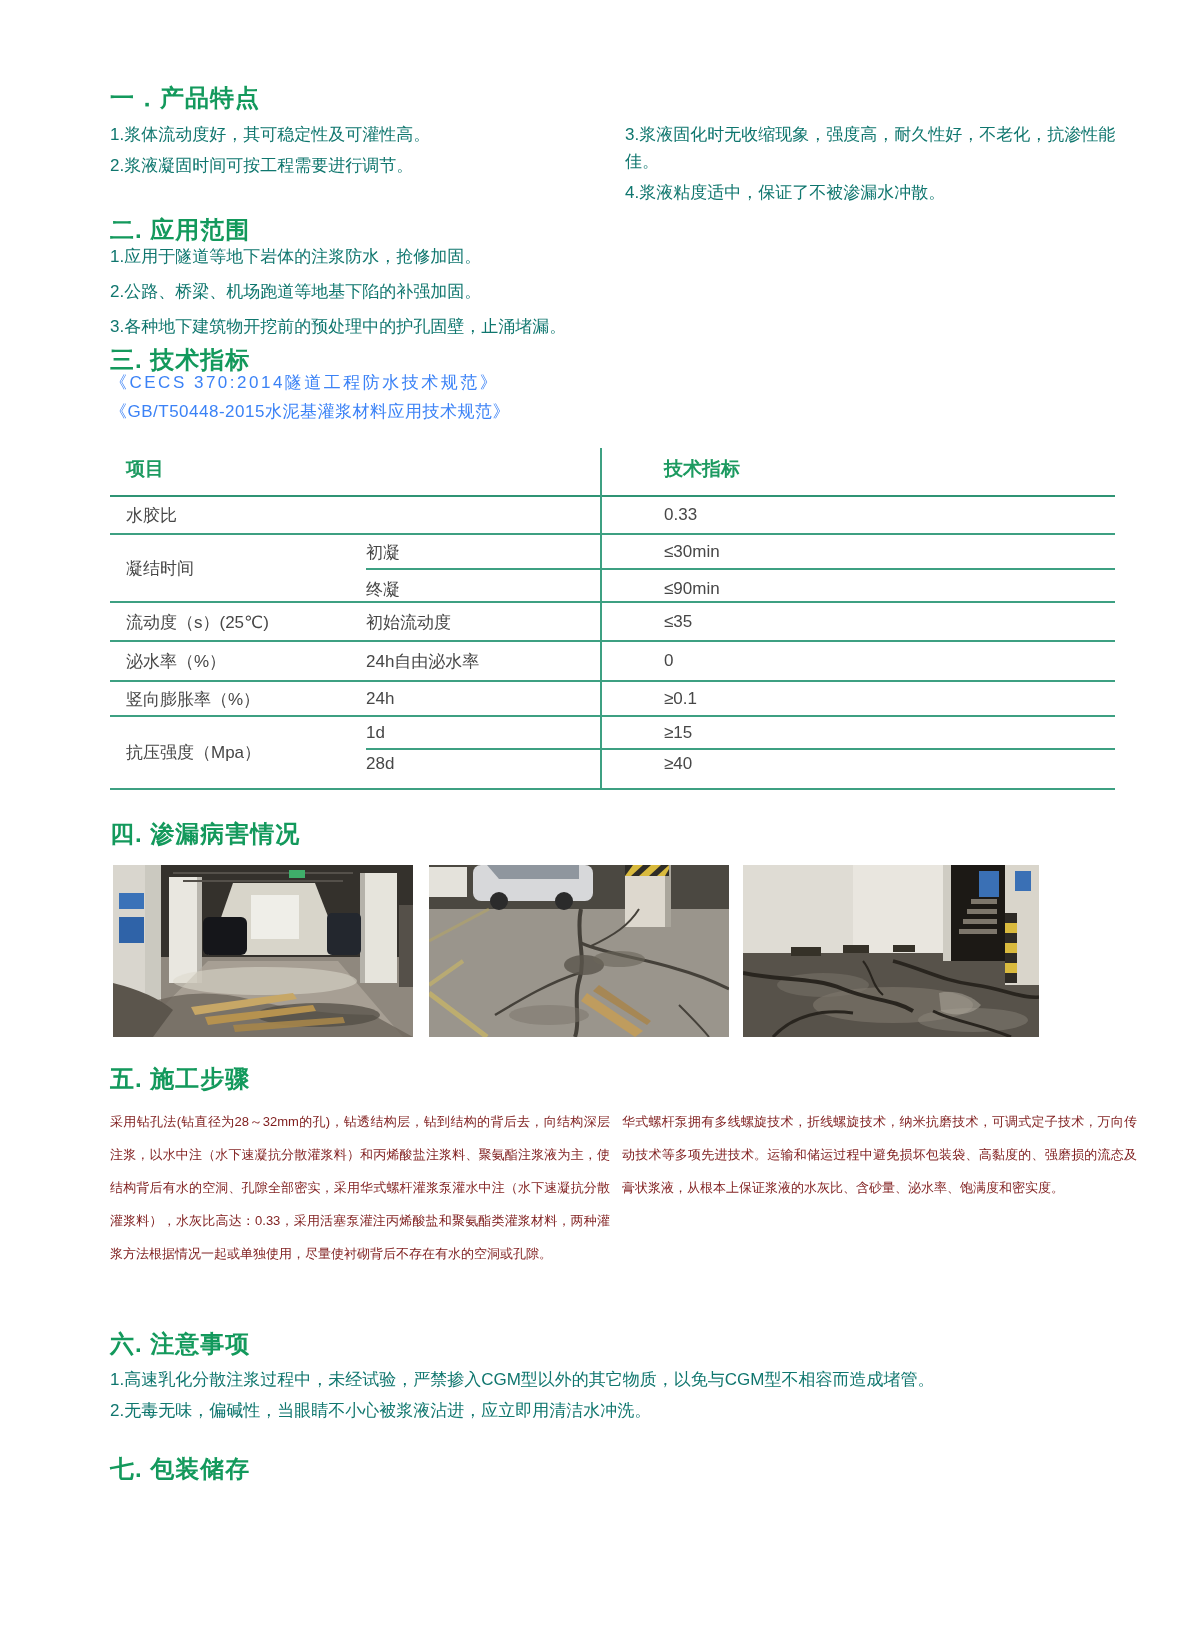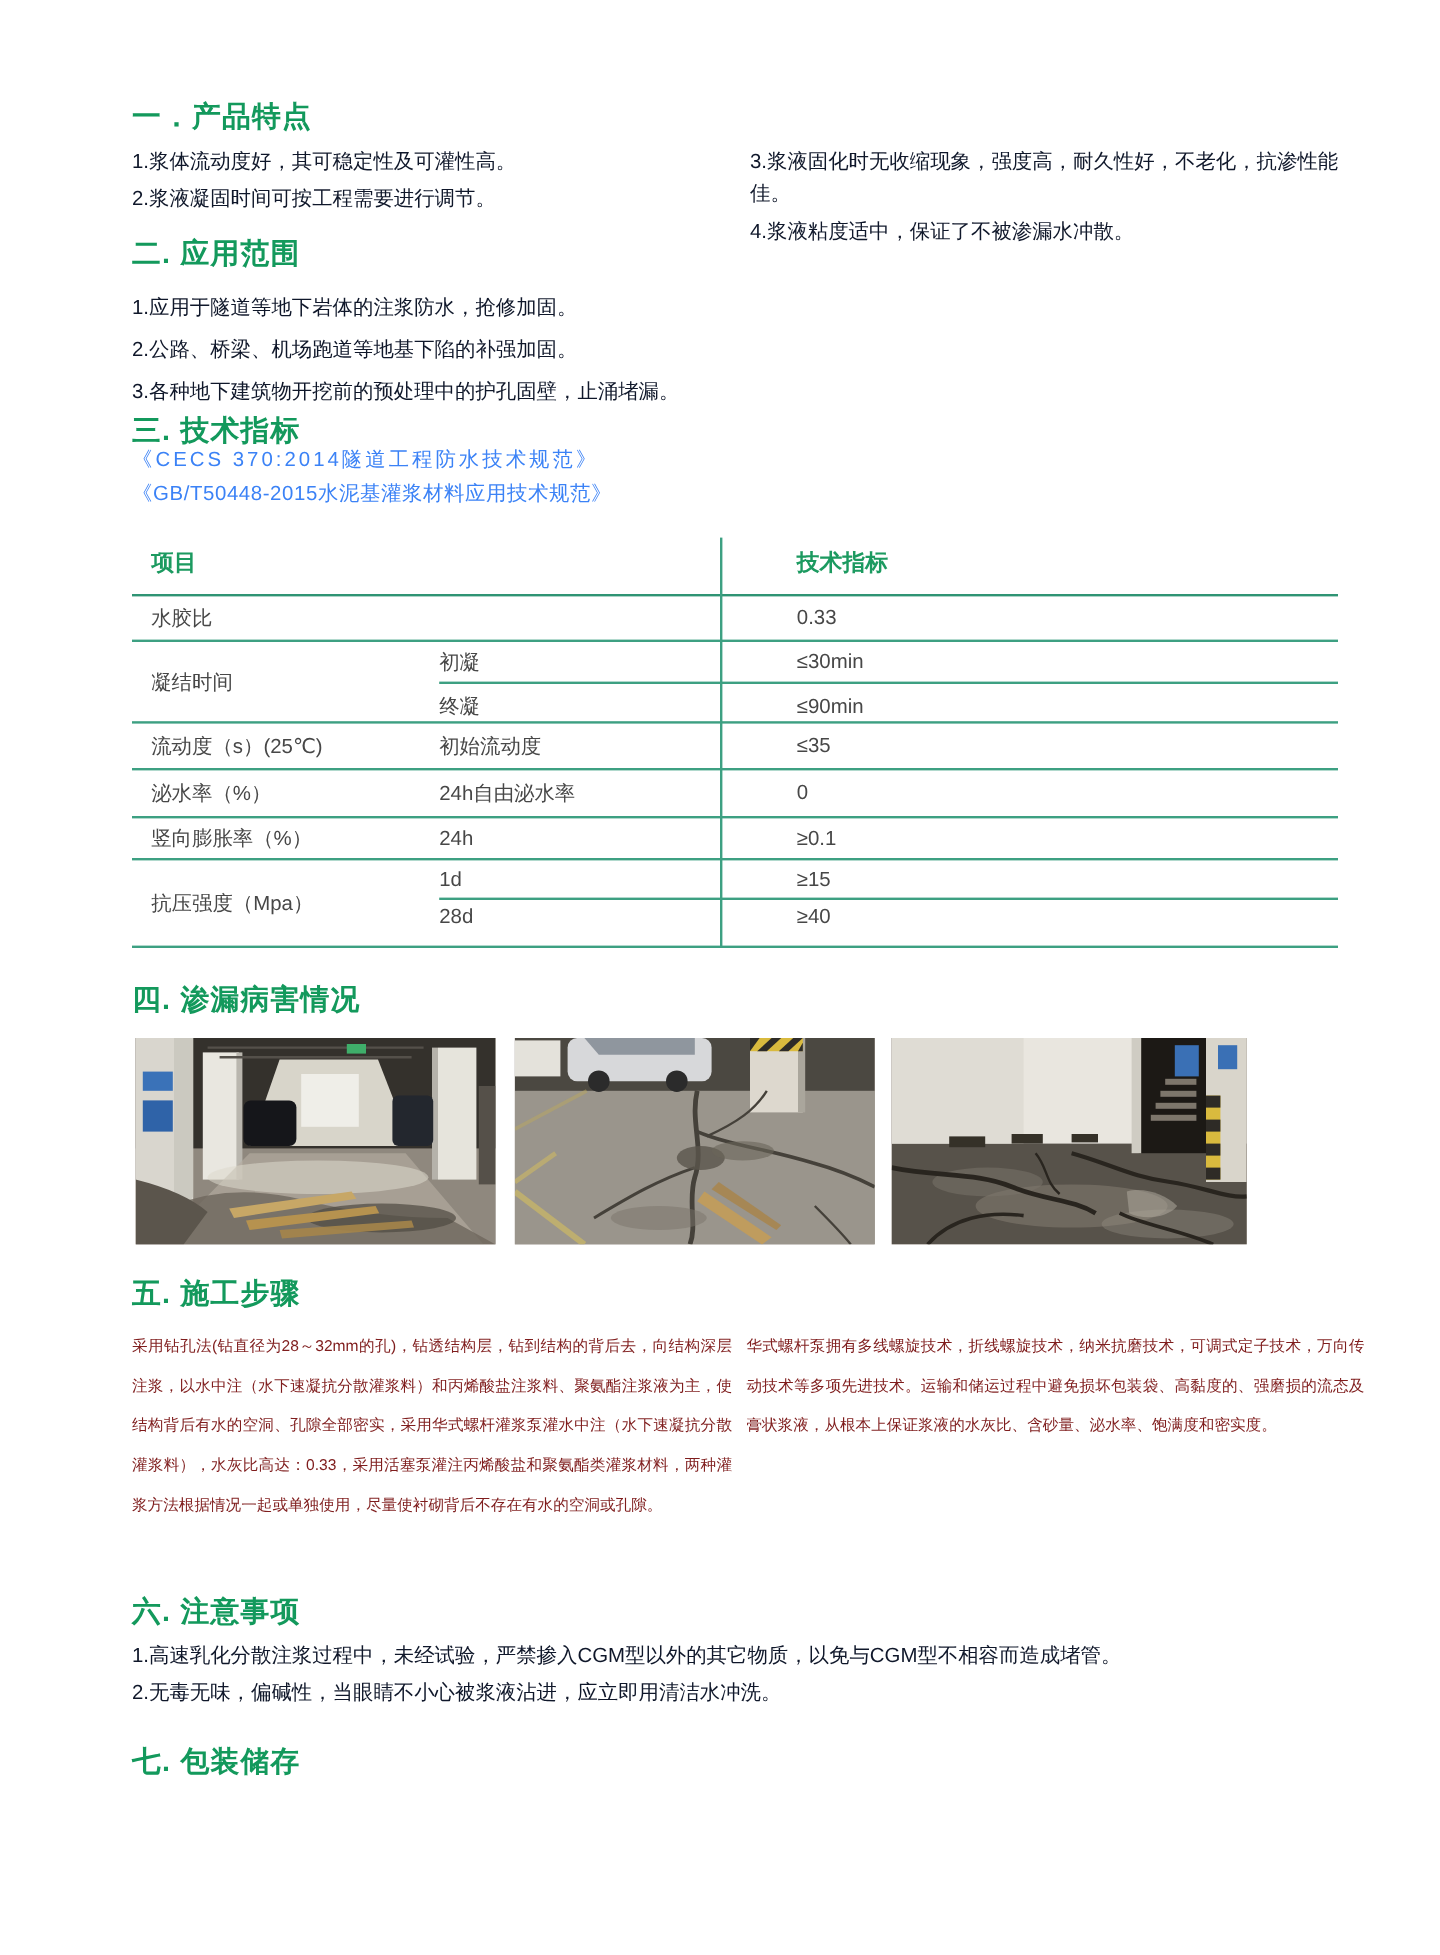--- a/index.html
+++ b/index.html
@@ -5,21 +5,21 @@
   html,body{margin:0;padding:0;background:#ffffff;}
   .page{
     position:relative;width:1200px;height:1629px;background:#ffffff;overflow:hidden;
     font-family:"Liberation Sans","DejaVu Sans",sans-serif;color:#3e3e3e;border-radius:15px;
   }
   .abs{position:absolute;}
   .sec{
     position:absolute;left:110px;margin:0;font-size:24px;line-height:28px;
     font-weight:700;color:#13995c;letter-spacing:1px;
   }
-  .body-txt{font-size:17px;line-height:27px;color:#0f172a;}
+  .body-txt{font-size:17px;line-height:27px;color:#0f766e;}
   .item{margin:0 0 4px 0;}
   .item-sp{margin:0 0 8px 0;}
   .refs{font-size:17px;line-height:25px;color:#3b82f6;}
   .ref1{letter-spacing:2.5px;}
   .ref2{letter-spacing:0.5px;}
   .para{font-size:13px;line-height:33px;text-align:justify;color:#7f1d1d;margin:0;}
 
   
   .ttable{position:absolute;left:110px;top:448px;width:1005px;height:342px;font-size:17px;color:#474747;}
   .thead{position:relative;height:49px;border-bottom:2px solid #2f9474;box-sizing:border-box;}
@@ -54,21 +54,21 @@
   <h2 class="sec" style="top:84px">一．产品特点</h2>
   <div class="abs body-txt" style="top:121px;left:110px;width:510px">
     <p class="item">1.浆体流动度好，其可稳定性及可灌性高。</p>
     <p class="item">2.浆液凝固时间可按工程需要进行调节。</p>
   </div>
   <div class="abs body-txt" style="top:121px;left:625px;width:520px">
     <p class="item">3.浆液固化时无收缩现象，强度高，耐久性好，不老化，抗渗性能佳。</p>
     <p class="item">4.浆液粘度适中，保证了不被渗漏水冲散。</p>
   </div>
 
-  <h2 class="sec" style="top:198px">二. 应用范围</h2>
+  <h2 class="sec" style="top:216px">二. 应用范围</h2>
   <div class="abs body-txt" style="top:243px;left:110px;width:700px">
     <p class="item-sp">1.应用于隧道等地下岩体的注浆防水，抢修加固。</p>
     <p class="item-sp">2.公路、桥梁、机场跑道等地基下陷的补强加固。</p>
     <p class="item-sp">3.各种地下建筑物开挖前的预处理中的护孔固壁，止涌堵漏。</p>
   </div>
 
   <h2 class="sec" style="top:346px">三. 技术指标</h2>
   <div class="abs refs" style="top:370px;left:110px;width:800px">
     <p class="item ref1">《CECS 370:2014隧道工程防水技术规范》</p>
     <p class="item ref2">《GB/T50448-2015水泥基灌浆材料应用技术规范》</p>

